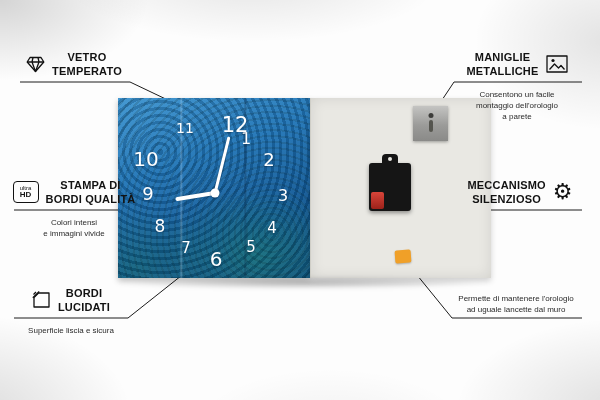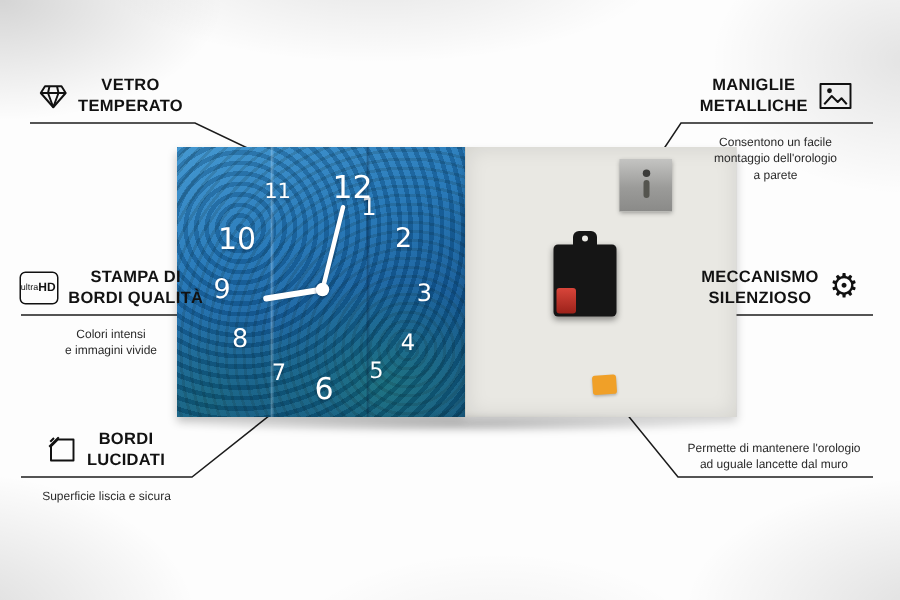--- a/index.html
+++ b/index.html
@@ -69,21 +69,21 @@
         filter:blur(2px);}
 
   
   .callout{position:absolute;text-align:center;color:#141414;}
   .callout .head{display:flex;align-items:center;justify-content:center;gap:7px;height:32px;}
   .callout .title{font-weight:bold;font-size:11px;line-height:1.3;letter-spacing:0.2px;
         white-space:pre-line;color:#121212;}
   .callout .subtitle{font-size:8px;line-height:1.4;margin-top:9px;white-space:pre-line;color:#2a2a2a;}
   .icon-svg{flex:0 0 auto;}
   .uhd{flex:0 0 auto;width:24px;height:20px;border:1.6px solid #111;border-radius:4px;
-       display:flex;flex-direction:row;align-items:center;justify-content:center;line-height:1;}
+       display:flex;flex-direction:column;align-items:center;justify-content:center;line-height:1;}
   .uhd .t1{font-size:6px;}
   .uhd .t2{font-size:8px;font-weight:bold;}
   .gear{font-size:22px;line-height:1;color:#111;font-family:"DejaVu Sans",sans-serif;}
 
   .c1{left:16px;top:48px;width:116px;text-align:center;}
   .c2{left:12px;top:176px;width:124px;}
   .c3{left:12px;top:284px;width:118px;}
   .c4{left:450px;top:48px;width:134px;}
   .c5{left:456px;top:176px;width:128px;}
   .c6{left:448px;top:284px;width:136px;}
@@ -115,21 +115,21 @@
   <div class="clock-front">
     <span class="num" style="left:128px;top:40px;font-size:16px;">1</span>
     <span class="num" style="left:151px;top:61px;font-size:18px;">2</span>
     <span class="num" style="left:165px;top:97px;font-size:16px;">3</span>
     <span class="num" style="left:154px;top:130px;font-size:15px;">4</span>
     <span class="num" style="left:133px;top:149px;font-size:15px;">5</span>
     <span class="num" style="left:98px;top:161px;font-size:20px;">6</span>
     <span class="num" style="left:68px;top:150px;font-size:15px;">7</span>
     <span class="num" style="left:42px;top:128px;font-size:17px;">8</span>
     <span class="num" style="left:30px;top:95px;font-size:18px;">9</span>
-    <span class="num" style="left:40px;top:61px;font-size:20px;">10</span>
+    <span class="num" style="left:28px;top:61px;font-size:20px;">10</span>
     <span class="num" style="left:67px;top:30px;font-size:14px;">11</span>
     <span class="num" style="left:97px;top:27px;font-size:21px;margin-left:20px;">12</span>
     <div class="hand hour"></div>
     <div class="hand minute"></div>
     <div class="cap"></div>
   </div>
 
   <div class="clock-back">
     <div class="plate">
       <span class="plate-hole"></span>

